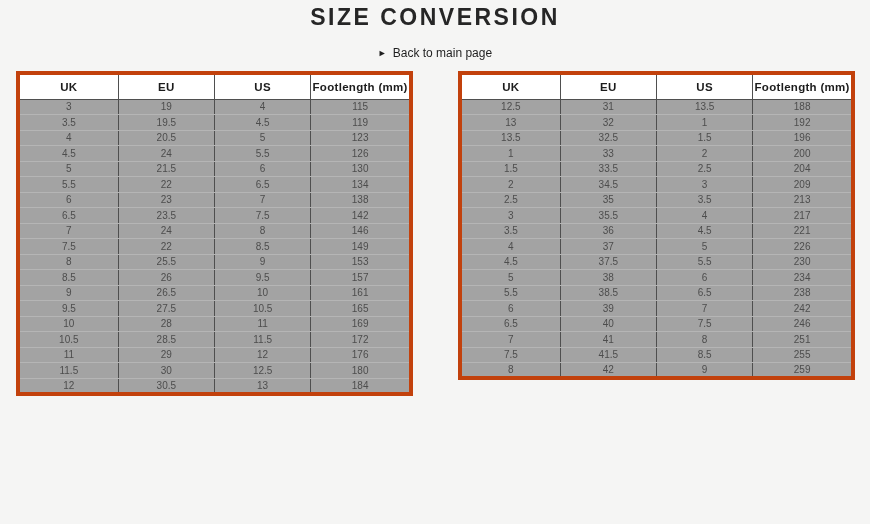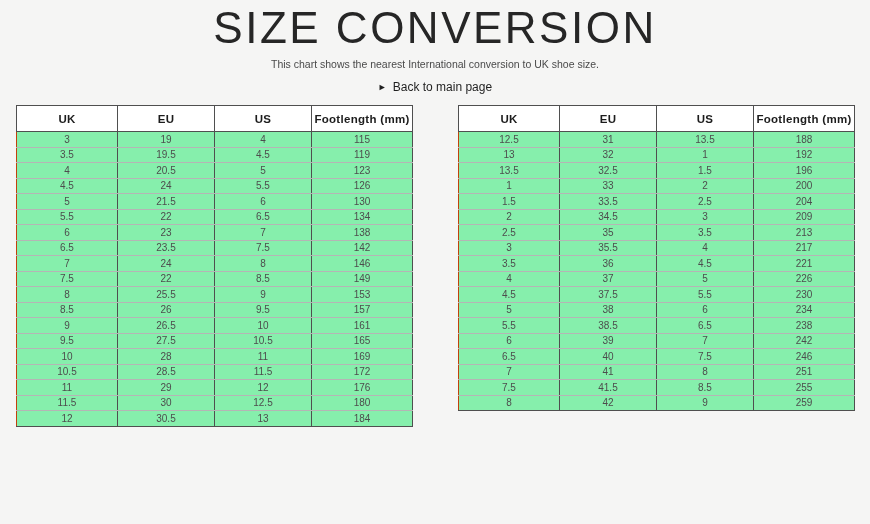--- a/index.html
+++ b/index.html
@@ -13,22 +13,22 @@
   .header { text-align:center; }
   .eyebrow {
     padding-top:21px;
     font-size:11px;
     font-weight:600;
     letter-spacing:5.5px;
     color:#3c3c3c;
   }
   .title {
     margin-top:6px;
-    font-size:44px;
-    font-weight:400;
+    font-size:23px;
+    font-weight:700;
     letter-spacing:2.5px;
     line-height:1;
     color:#262626;
   }
   .desc {
     margin-top:8px;
     font-size:10.5px;
     line-height:13px;
     color:#4a4a4a;
   }
@@ -47,22 +47,22 @@
     display:flex;
     gap:45px;
     align-items:flex-start;
     margin-top:11px;
     padding:0 15px 0 16px;
   }
   table {
     flex:1;
     border-collapse:collapse;
     table-layout:fixed;
-    background:#86efac;
-    border:1px solid #c2410c;
+    background:#a3a3a3;
+    border:4px solid #c2410c;
   }
   th {
     background:#ffffff;
     border:1px solid #4f4f4f;
     height:26px;
     font-size:11.5px;
     font-weight:700;
     letter-spacing:0.3px;
     color:#1c1c1c;
     text-align:center;
@@ -83,21 +83,20 @@
   th:nth-child(2), td:nth-child(2) { width:24.5%; }
   th:nth-child(3), td:nth-child(3) { width:24.5%; }
   th:nth-child(4), td:nth-child(4) { width:25.5%; }
 </style>
 </head>
 <body>
 
 <div class="header">
   <h1 class="title">SIZE CONVERSION</h1>
   <div class="desc">
-    <div>This chart shows the nearest International conversion to UK shoe size.</div>
   </div>
   <div>
     <a class="back-link">
       <span class="arrow">►</span>
       <span>Back to main page</span>
     </a>
   </div>
 </div>
 
 <div class="tables">

